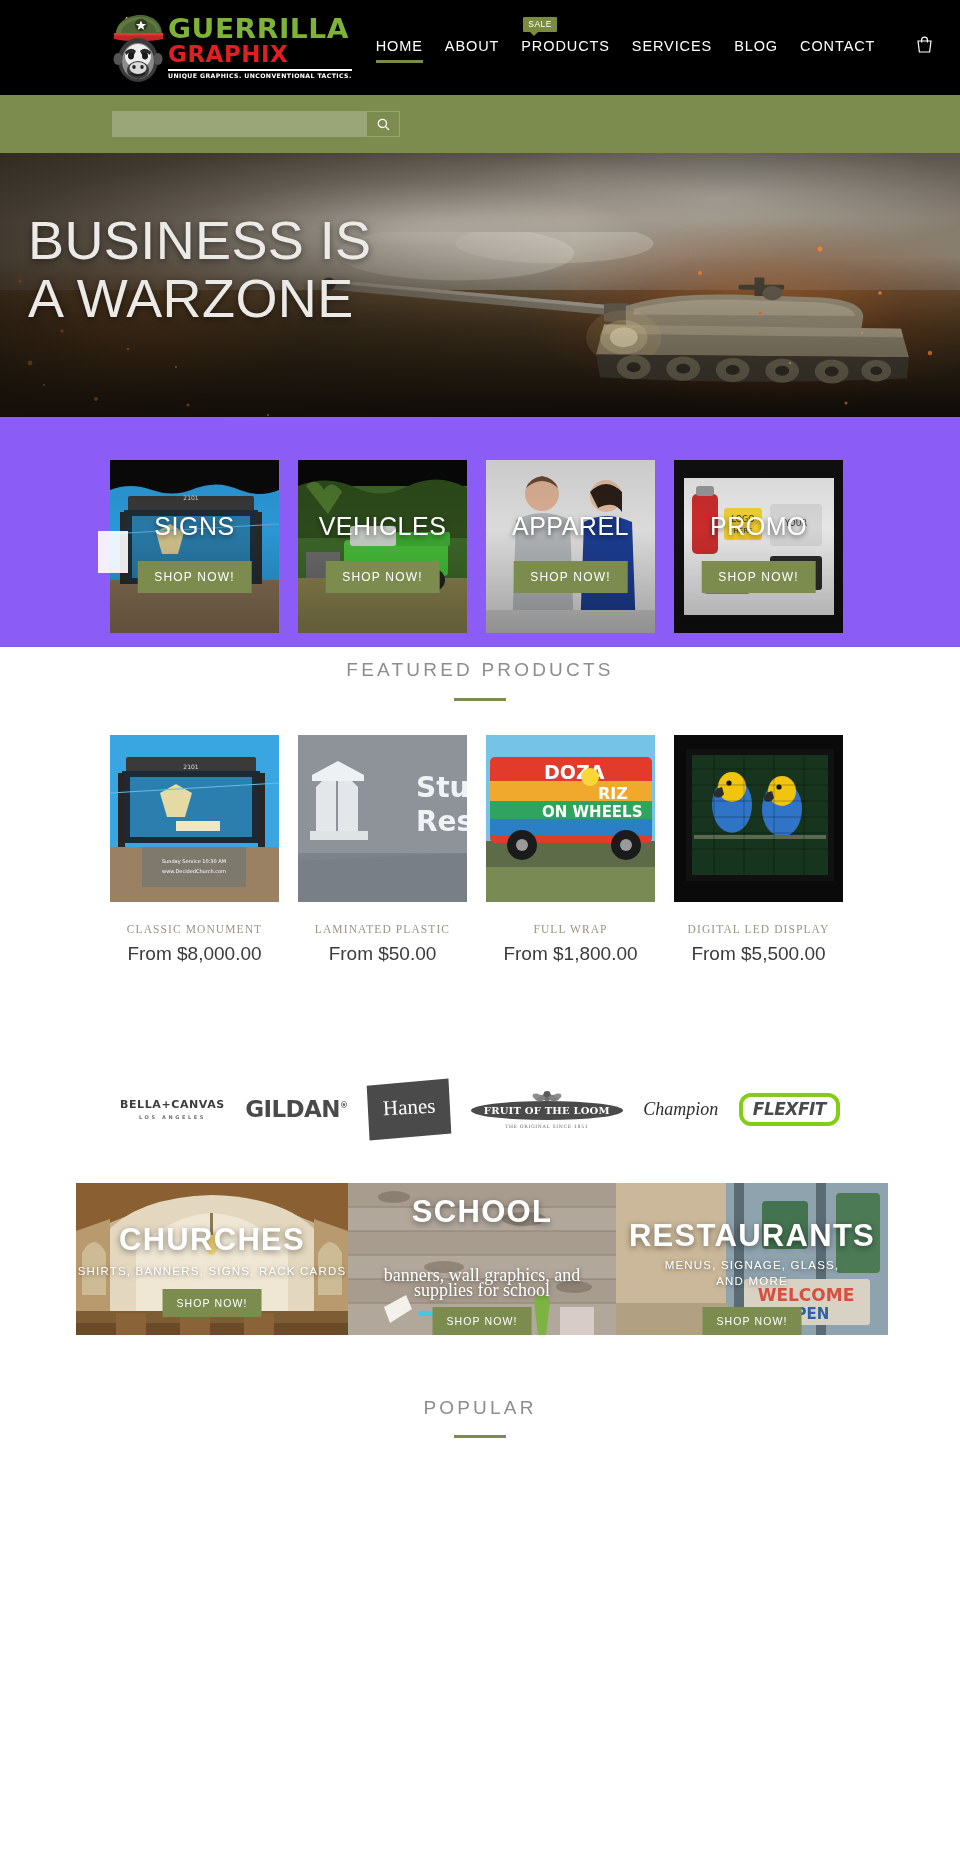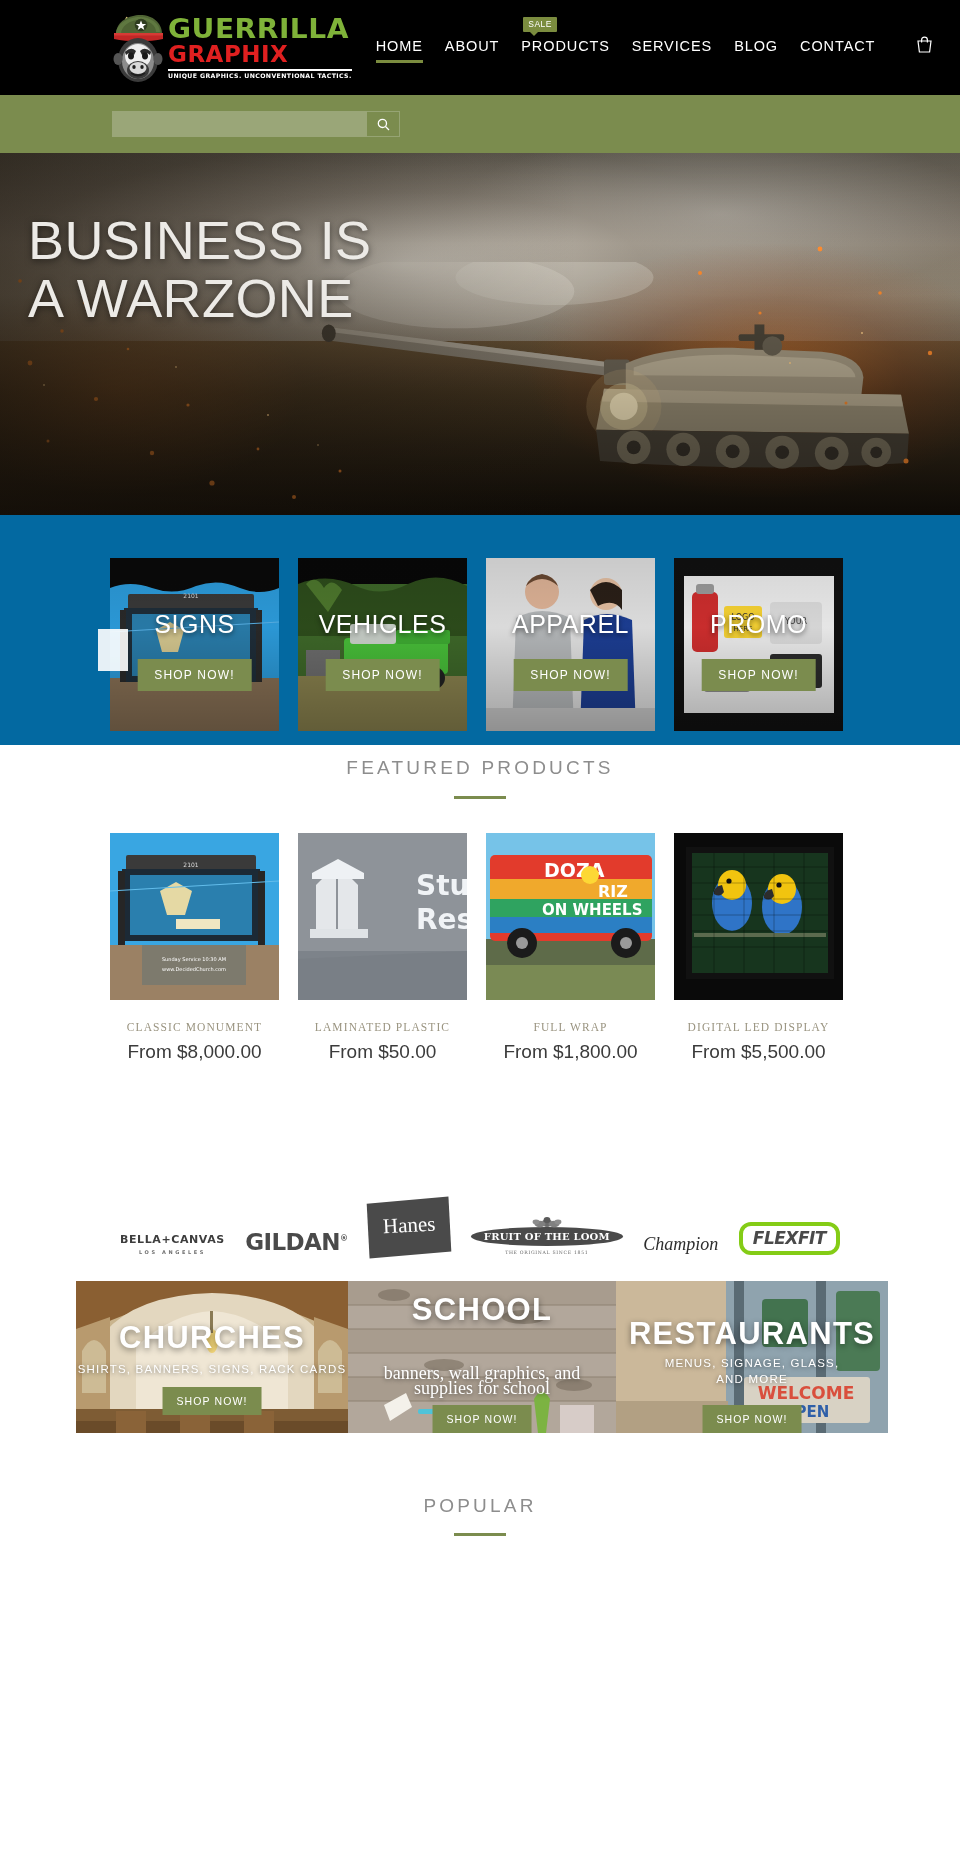--- a/index.html
+++ b/index.html
@@ -160,21 +160,21 @@
     border-left: none;
     color: #ffffff;
     font-size: 13px;
     cursor: pointer;
     display: flex; align-items: center; justify-content: center;
   }
 
   
   .hero {
     position: relative;
-    height: 362px;
+    height: 264px;
     overflow: hidden;
     background: #404040;
   }
   .hero-bg { position: absolute; inset: 0; }
   .hero-sky {
     position: absolute; left: 0; top: 0; width: 100%; height: 56%;
     background:
       radial-gradient(ellipse 55% 80% at 42% 55%, rgba(215,210,200,0.95) 0%, rgba(160,152,140,0.6) 45%, rgba(90,82,70,0.15) 75%),
       radial-gradient(ellipse 40% 60% at 75% 30%, rgba(200,196,188,0.7) 0%, rgba(120,112,100,0.2) 70%),
       linear-gradient(180deg, #6f6a5e 0%, #8b8276 35%, #a99c86 70%, #7a6a52 100%);
@@ -218,21 +218,21 @@
     font-size: 26px;
     line-height: 30px;
     color: rgba(225,222,215,0.46);
     letter-spacing: 0.4px;
   }
 
   
   .catstrip {
     position: relative;
     padding: 43px 0 0 0;
-    background: #0369a1;
+    background: #8b5cf6;
     height: 230px;
   }
   .catrow {
     display: flex;
     gap: 19px;
     padding-left: 110px;
   }
   .catcard {
     position: relative;
     width: 169px;
@@ -323,21 +323,21 @@
     text-align: center;
     font-family: "Liberation Sans", sans-serif;
     font-size: 19px;
     color: #3b3b3b;
     white-space: nowrap;
   }
 
   
   .brands {
     display: flex;
-    align-items: flex-end;
+    align-items: center;
     justify-content: space-between;
     padding: 0 120px;
     height: 96px;
     margin-top: 96px;
   }
   .brand { flex: 0 0 auto; color: #555; }
   .brand-bella {
     font-family: "DejaVu Sans", sans-serif;
     font-weight: bold;
     font-size: 11px;

